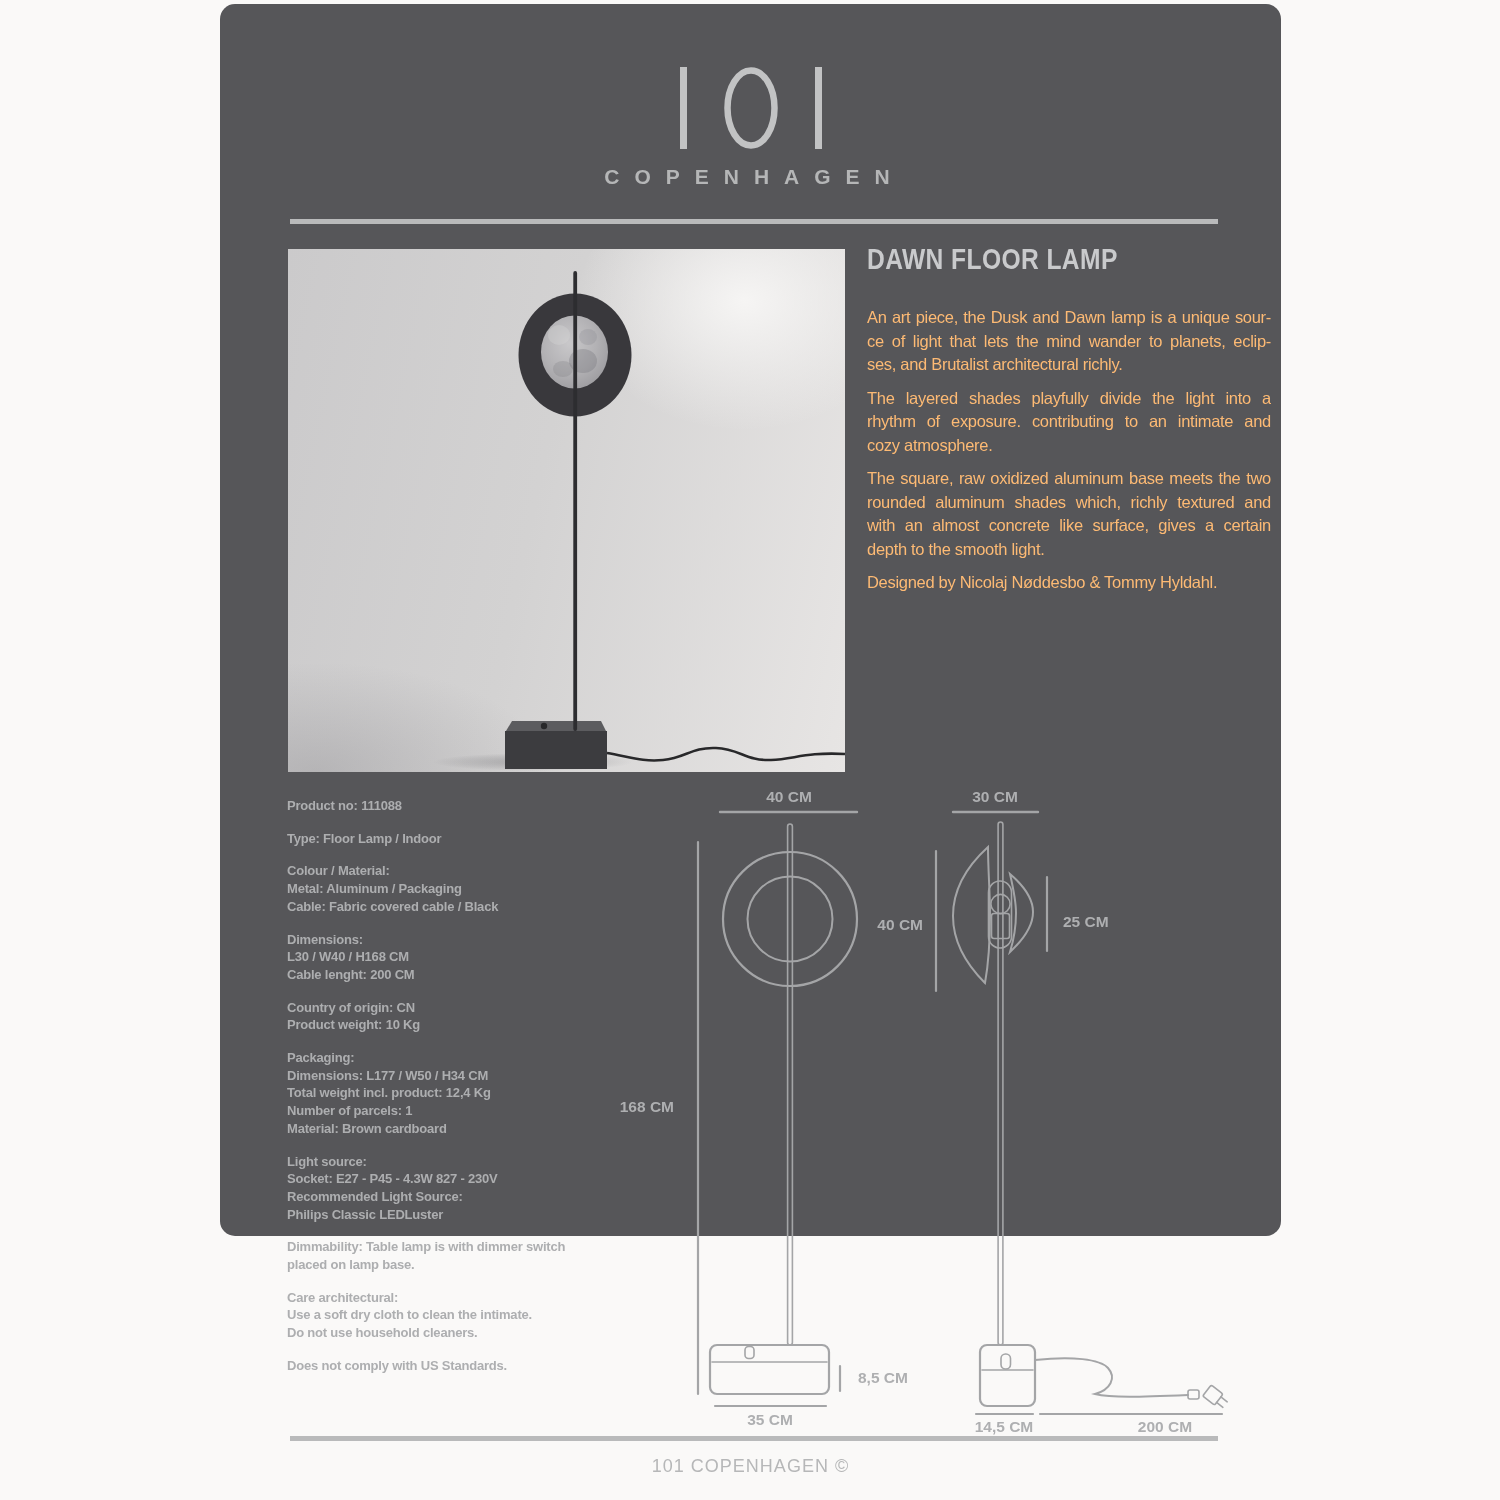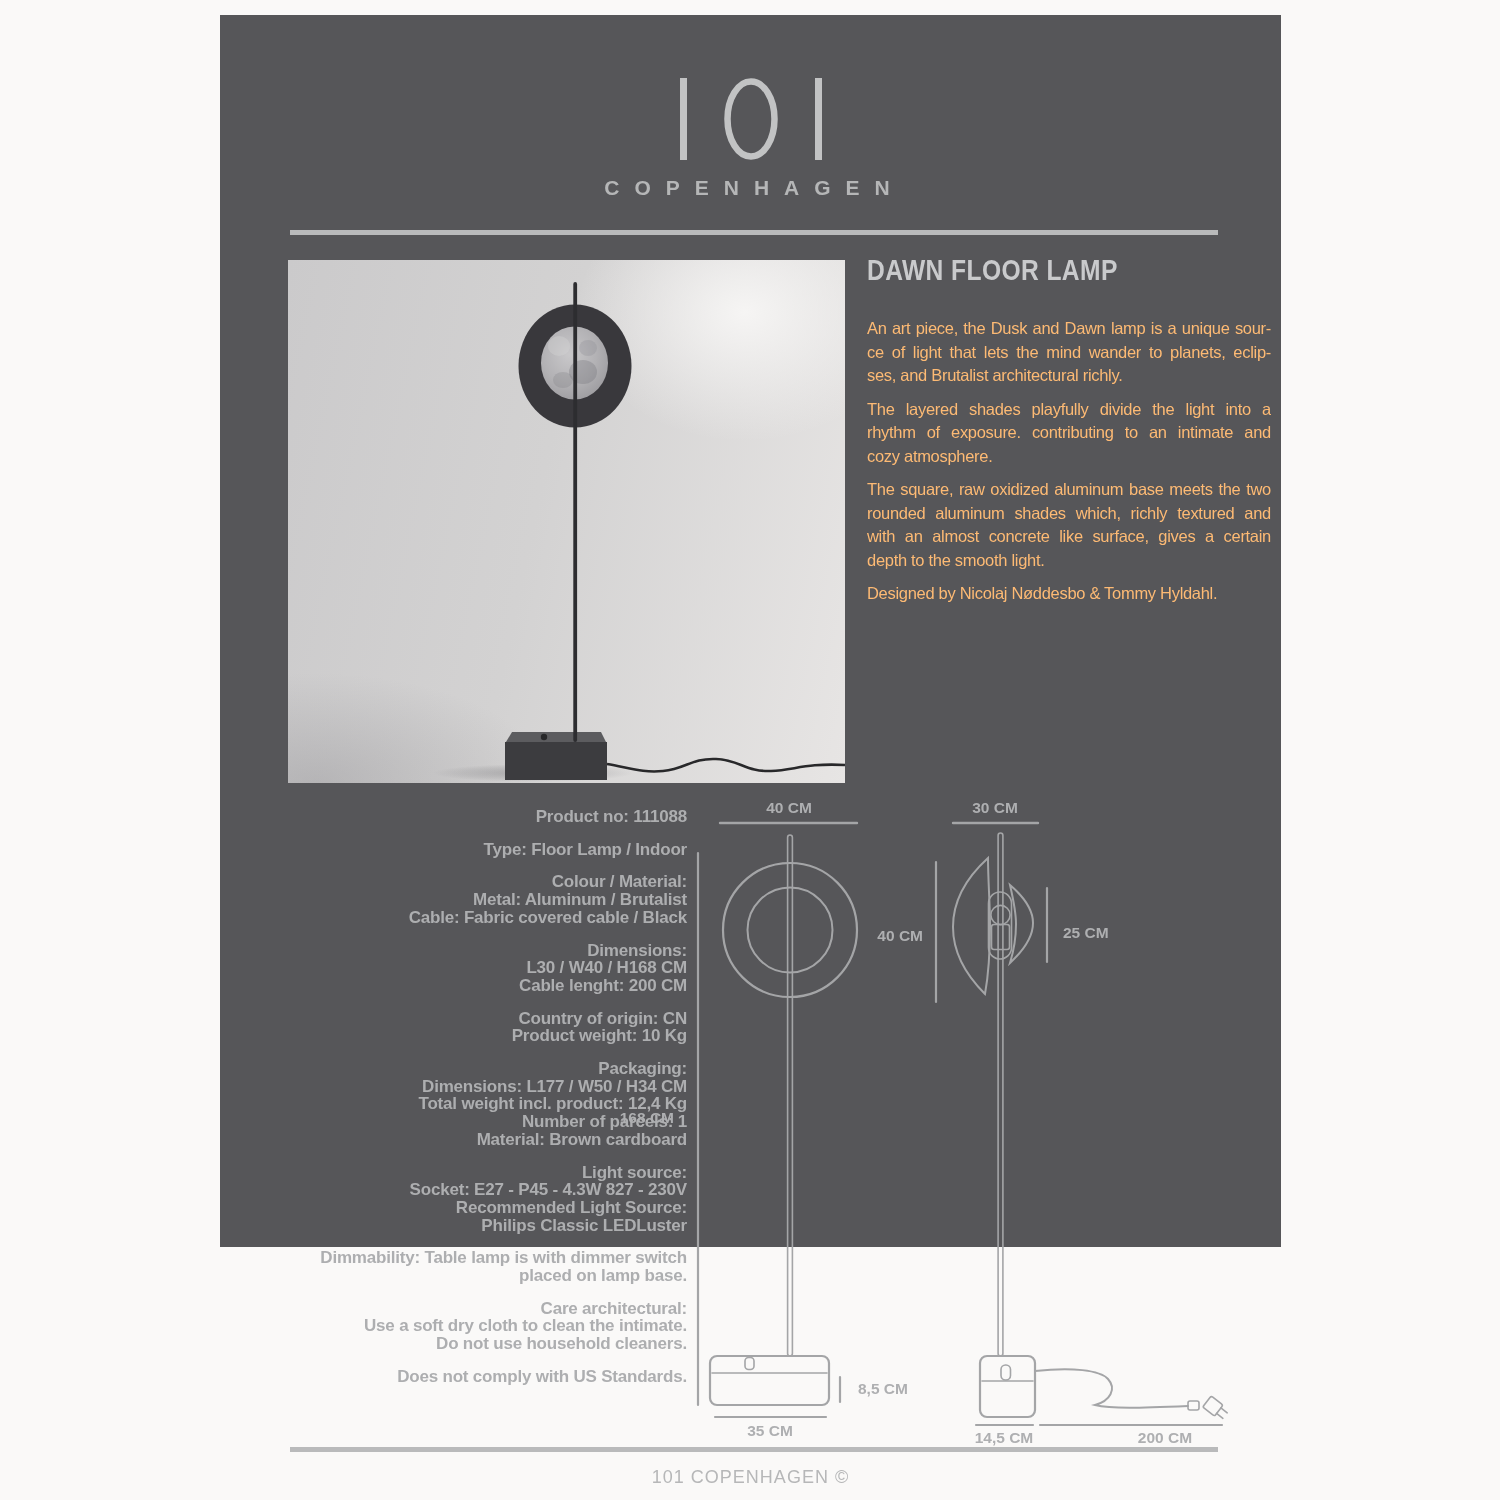--- a/index.html
+++ b/index.html
@@ -1,18 +1,18 @@
 <!DOCTYPE html>
 <html lang="en"><head>
 <meta charset="utf-8">
 <style>
   html,body{margin:0;padding:0;}
   #page{position:relative;width:1500px;height:1500px;background:#faf9f8;overflow:hidden;
         font-family:"Liberation Sans",sans-serif;}
-  #panel{position:absolute;left:220px;top:15px;width:1061px;height:1232px;background:#565659;}
+  #panel{position:absolute;left:220px;top:4px;width:1061px;height:1232px;background:#565659;border-radius:15px;}
 
   
   #logo-block{position:absolute;left:0;top:0;width:1061px;}
   #logo-svg{position:absolute;left:455px;top:62px;}
   #logo-sub{position:absolute;left:0;top:161px;width:1061px;text-align:center;
             font-weight:700;font-size:21px;letter-spacing:15px;padding-left:8px;box-sizing:border-box;
             color:#b5b6b7;}
 
   .divider{position:absolute;left:70px;width:928px;height:5px;background:#b9babb;}
   #divider-top{top:215px;}
@@ -31,22 +31,22 @@
   #desc h1{margin:0 0 32px 0;font-size:30px;line-height:30px;font-weight:700;color:#c9cacc;
            transform:scaleX(0.82);transform-origin:left top;white-space:nowrap;letter-spacing:0.5px;}
   .para{margin:0 0 10px 0;}
   .para-line{font-size:16.5px;line-height:23.5px;font-weight:400;color:#fdba74;letter-spacing:-0.3px;
              text-align:justify;text-align-last:justify;overflow:hidden;white-space:normal;}
   .para .para-line:last-child{text-align-last:left;}
 
   
   #specs{position:absolute;left:67px;top:793px;width:400px;}
   .spec-group{margin:0 0 15px 0;}
-  .spec-line{font-size:17px;line-height:17.7px;font-weight:700;color:#adaeb0;
-             letter-spacing:-0.2px;white-space:nowrap;text-align:right;}
+  .spec-line{font-size:13px;line-height:17.7px;font-weight:700;color:#adaeb0;
+             letter-spacing:-0.2px;white-space:nowrap;}
 
   
   #drawings{position:absolute;left:400px;top:780px;}
   #drawings path, #drawings rect, #drawings circle, #drawings line{vector-effect:none;}
   .dim-label{font-family:"Liberation Sans",sans-serif;font-weight:700;font-size:15.5px;fill:#aeafb1;}
 
   
   #footer-text{position:absolute;left:0;top:1452px;width:1061px;text-align:center;
                font-weight:400;font-size:18px;letter-spacing:1px;color:#b6b7b8;}
 </style>
@@ -129,21 +129,21 @@
 
     <div id="specs">
         <div class="spec-group">
           <div class="spec-line">Product no: 111088</div>
         </div>
         <div class="spec-group">
           <div class="spec-line">Type: Floor Lamp / Indoor</div>
         </div>
         <div class="spec-group">
           <div class="spec-line">Colour / Material:</div>
-          <div class="spec-line">Metal: Aluminum  / Brutalist</div>
+          <div class="spec-line">Metal: Aluminum  / Packaging</div>
           <div class="spec-line">Cable: Fabric covered cable / Black</div>
         </div>
         <div class="spec-group">
           <div class="spec-line">Dimensions:</div>
           <div class="spec-line">L30 / W40 / H168 CM</div>
           <div class="spec-line">Cable lenght: 200 CM</div>
         </div>
         <div class="spec-group">
           <div class="spec-line">Country of origin: CN</div>
           <div class="spec-line">Product weight: 10 Kg</div>

